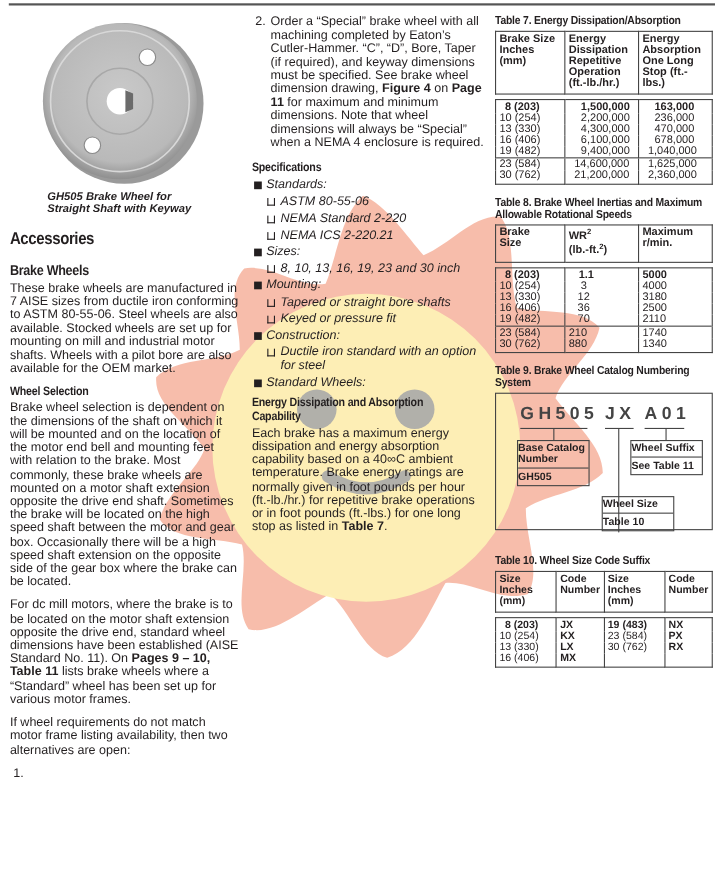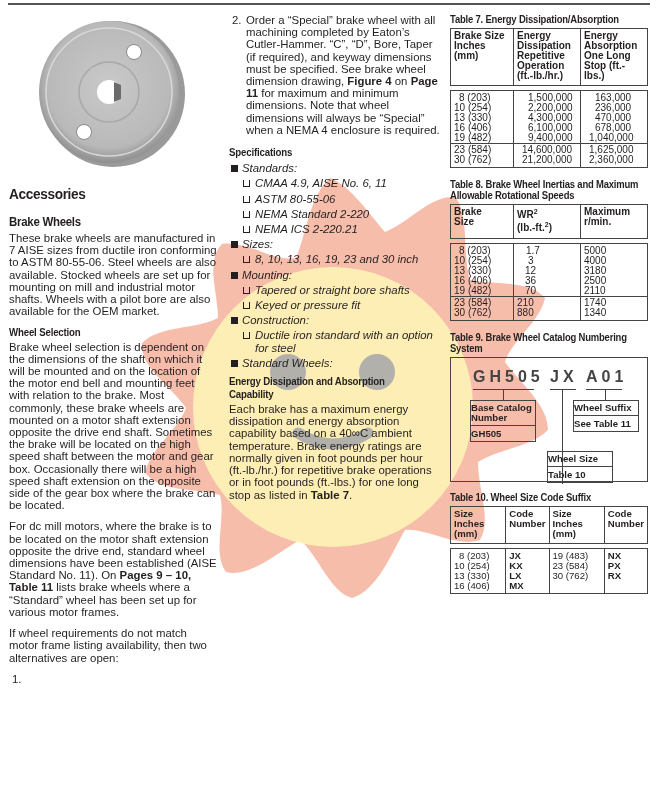--- a/index.html
+++ b/index.html
@@ -38,27 +38,27 @@
   .specs ul { list-style: none; margin-top: 3px; }
   .specs ul li { position: relative; padding-left: 13px; margin-bottom: 3px; }
   .specs ul li .box { position: absolute; left: 1px; top: 3px; width: 7px; height: 7px; border: 1px solid #231f20; border-top: none; }
 
   
   .tbl-title { font-size: 10.5px; font-weight: bold; line-height: 11px; letter-spacing: -0.2px; transform: scaleX(0.9); transform-origin: left; white-space: nowrap; margin-bottom: 3px; }
   table.spec { border-collapse: collapse; font-size: 10px; line-height: 10px; width: 198px; }
   table.spec th { text-align: left; vertical-align: top; font-weight: bold; padding: 2px 3px 4px 3px; border: 1.2px solid #444; }
   table.spec td { vertical-align: top; padding: 0 3px; border-left: 1.2px solid #444; border-right: 1.2px solid #444; }
   table.spec tr.gap td { height: 5px; border-top: 1.2px solid #444; border-left: none; border-right: none; padding: 0; }
-  table.spec tr.first td { border-top: 1.2px solid #444; padding-top: 2px; }
+  table.spec tr.first td { border-top: 1.2px solid #444; padding-top: 2px; font-weight: bold; }
   table.spec tr.sep td { border-top: 1.2px solid #444; padding-top: 1px; }
   table.spec tr.last td { border-bottom: 1.2px solid #444; padding-bottom: 2px; }
   .mb { margin-bottom: 11px; border-radius: 28px; }
 
   
-  .catalog { position: relative; width: 198px; height: 125px; border: 1.2px solid #444; margin-bottom: 10px; }
+  .catalog { position: relative; width: 198px; height: 125px; border: 1.2px solid #444; margin-bottom: 23px; }
   .code { position: absolute; top: 10px; font-size: 16px; font-weight: bold; letter-spacing: 4px; color: #444; }
   .code-ul { position: absolute; height: 1.5px; background: #444; }
   .vline { position: absolute; width: 1px; background: #444; }
   .cbox { position: absolute; border: 1.2px solid #444; font-size: 9.6px; font-weight: bold; text-align: left; background: transparent; }
   .cbox .row { border-top: 1.2px solid #444; padding: 2px 0; }
   .cbox .hd { padding: 2px 0; line-height: 10px; }
 </style>
 </head>
 <body>
 
@@ -85,20 +85,24 @@
       <ellipse cx="82" cy="82" rx="72" ry="73" fill="#9a9a9a"></ellipse>
       <ellipse cx="78" cy="80" rx="70" ry="71" fill="url(#rimg)"></ellipse>
       <ellipse cx="78" cy="80" rx="63" ry="64" fill="none" stroke="#d8d8d8" stroke-width="1.5"></ellipse>
       <circle cx="78" cy="80" r="30" fill="none" stroke="#a8a8a8" stroke-width="1.5"></circle>
       <circle cx="78" cy="80" r="12" fill="#ffffff"></circle>
       <path d="M83 70 L90 73 L90 87 L83 90 Z" fill="#6b6b6b"></path>
       <circle cx="103" cy="40" r="7.5" fill="#ffffff" stroke="#8a8a8a" stroke-width="1"></circle>
       <circle cx="53" cy="120" r="7.5" fill="#ffffff" stroke="#8a8a8a" stroke-width="1"></circle>
     </svg>
   </div>
+  <div class="caption">
+    <div>GH505 Brake Wheel for</div>
+    <div>Straight Shaft with Keyway</div>
+  </div>
 
   <h1 class="section">Accessories</h1>
   <h2 class="sub">Brake Wheels</h2>
 
   <div class="body-text">
     <p>These brake wheels are manufactured in 7 AISE sizes from ductile iron conforming to ASTM 80-55-06. Steel wheels are also available. Stocked wheels are set up for mounting on mill and industrial motor shafts. Wheels with a pilot bore are also available for the OEM market.</p>
     <h3 class="minor">Wheel Selection</h3>
     <p>Brake wheel selection is dependent on the dimensions of the shaft on which it will be mounted and on the location of the motor end bell and mounting feet with relation to the brake. Most commonly, these brake wheels are mounted on a motor shaft extension opposite the drive end shaft. Sometimes the brake will be located on the high speed shaft between the motor and gear box. Occasionally there will be a high speed shaft extension on the opposite side of the gear box where the brake can be located.</p>
     <p><span>For dc mill motors, where the brake is to be located on the motor shaft extension opposite the drive end, standard wheel dimensions have been established (AISE Standard No. 11). On </span><b>Pages 9 – 10, Table 11</b><span> lists brake wheels where a “Standard” wheel has been set up for various motor frames.</span></p>
     <p>If wheel requirements do not match motor frame listing availability, then two alternatives are open:</p>
@@ -118,21 +122,20 @@
         <span>Order a “Special” brake wheel with all machining completed by Eaton’s Cutler-Hammer. “C”, “D”, Bore, Taper (if required), and keyway dimensions must be specified. See brake wheel dimension drawing, </span><b>Figure 4</b><span> on </span><b>Page 11</b><span> for maximum and minimum dimensions. Note that wheel dimensions will always be “Special” when a NEMA 4 enclosure is required.</span>
       </li>
     </ol>
 
     <h3 class="minor" style="margin-bottom:0;">Specifications</h3>
     <ul class="specs">
       <li>
         <span class="sq"></span>
         <span>Standards:</span>
         <ul>
-          <li><span class="box"></span><span>CMAA 4.9, AISE No. 6, 11</span></li>
           <li><span class="box"></span><span>ASTM 80-55-06</span></li>
           <li><span class="box"></span><span>NEMA Standard 2-220</span></li>
           <li><span class="box"></span><span>NEMA ICS 2-220.21</span></li>
         </ul>
       </li>
       <li>
         <span class="sq"></span>
         <span>Sizes:</span>
         <ul>
           <li><span class="box"></span><span>8, 10, 13, 16, 19, 23 and 30 inch</span></li>
@@ -237,21 +240,21 @@
         <tr>
       <th><span>Brake</span><br><span>Size</span></th>
       <th><span>WR</span><sup style="font-size:7px">2</sup><br><span>(lb.-ft.</span><sup style="font-size:7px">2</sup><span>)</span></th>
       <th><span>Maximum</span><br><span>r/min.</span></th>
     </tr>
     <tr class="gap">
           <td colspan="3"></td>
         </tr>
     <tr class="first">
       <td style="padding-left:8px">8 (203)</td>
-      <td style="padding-left:12px">1.7</td>
+      <td style="padding-left:12px">1.1</td>
       <td>5000</td>
     </tr>
     <tr>
       <td>10 (254)</td>
       <td style="padding-left:14px">3</td>
       <td>4000</td>
     </tr>
     <tr>
       <td>13 (330)</td>
       <td style="padding-left:11px">12</td>

